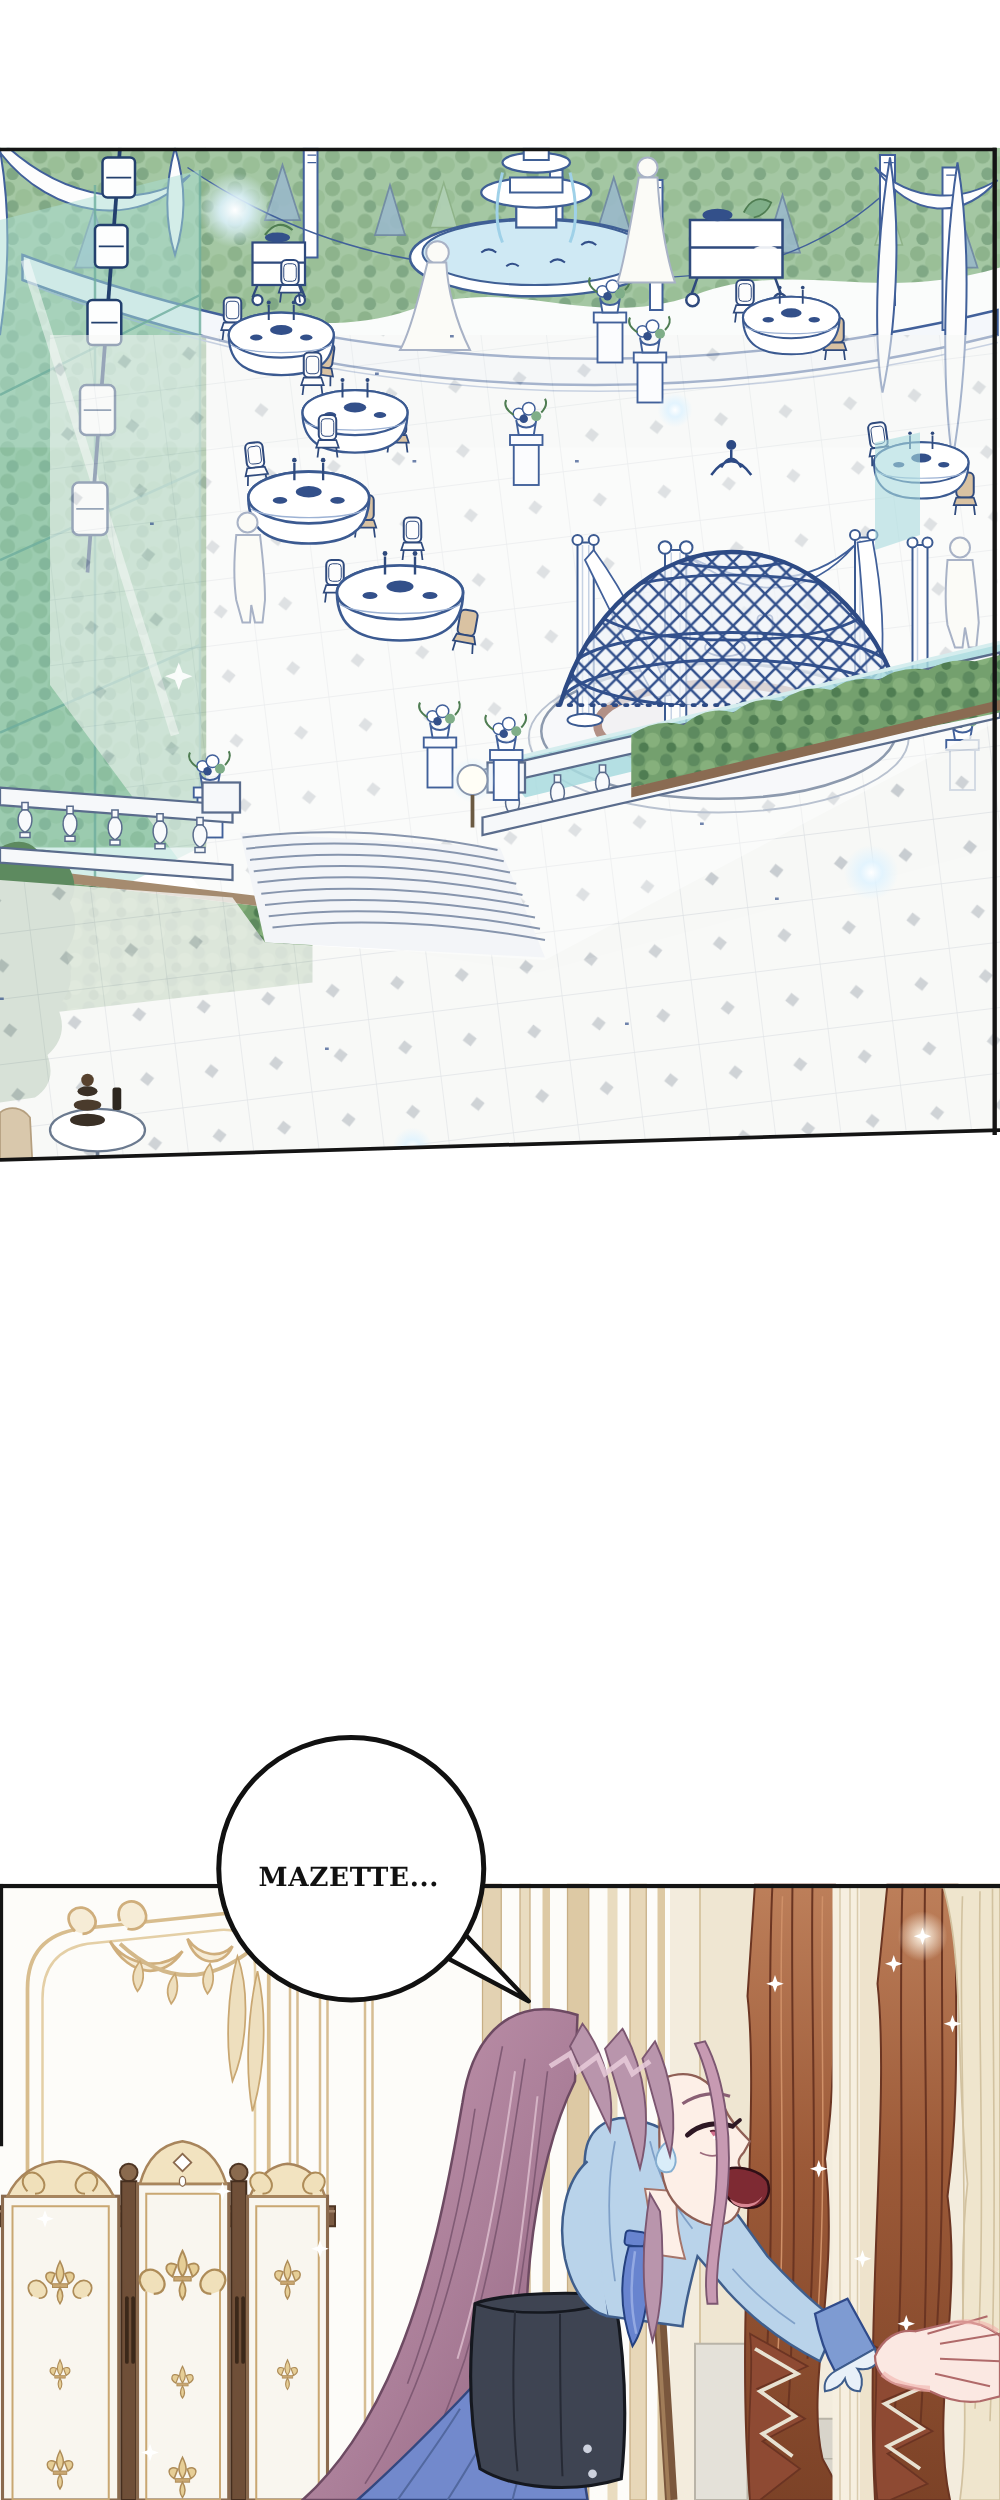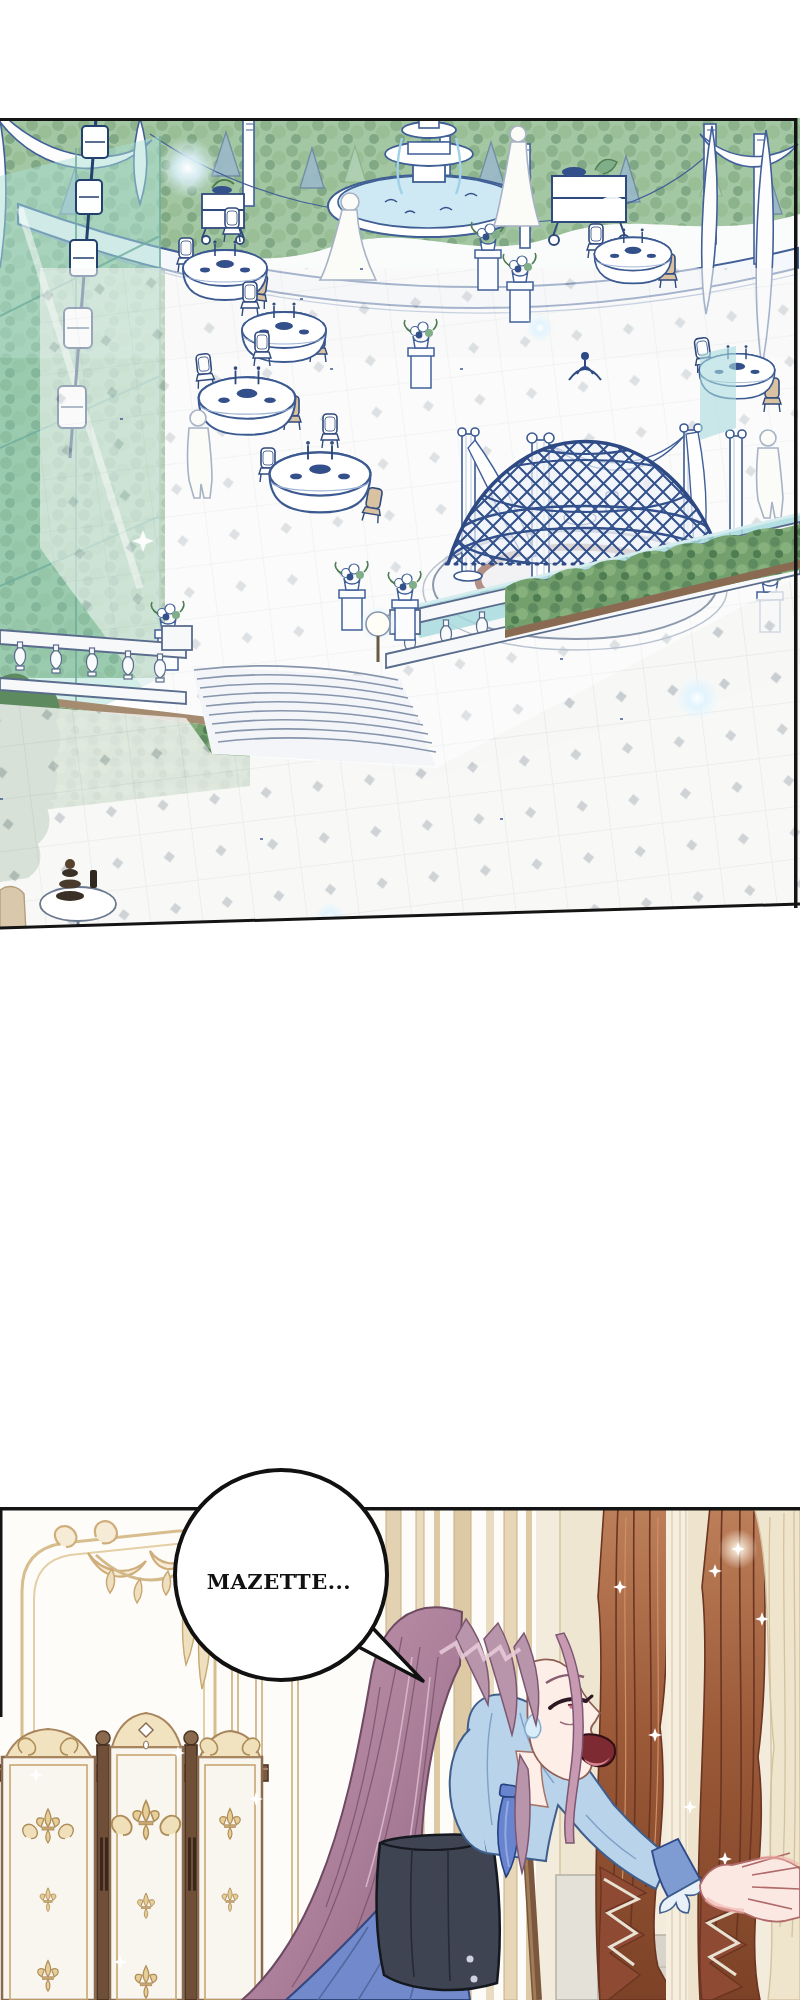--- a/index.html
+++ b/index.html
@@ -1,21 +1,21 @@
 <!DOCTYPE html>
 <html><head>
 <meta charset="utf-8">
 <style>
   html,body{margin:0;padding:0;background:#ffffff;}
   body{width:800px;height:2000px;position:relative;overflow:hidden;
        font-family:"DejaVu Serif", serif;}
   .panel{position:absolute;left:0;}
   #garden-panel{top:118px;width:800px;height:812px;}
   #interior-panel{top:1507px;width:800px;height:493px;}
-  #bubble-wrap{position:absolute;left:150px;top:1448px;width:320px;height:280px;z-index:5;}
+  #bubble-wrap{position:absolute;left:150px;top:1368px;width:320px;height:280px;z-index:5;}
   svg{display:block;}
   .bubble-text{font-family:"DejaVu Serif", serif;font-weight:bold;font-size:21px;
                letter-spacing:.5px;fill:#111;}
 </style>
 </head>
 <body>
 
 <div class="panel" id="garden-panel">
 <svg width="800" height="812" viewBox="0 0 800 812">
   <defs>

